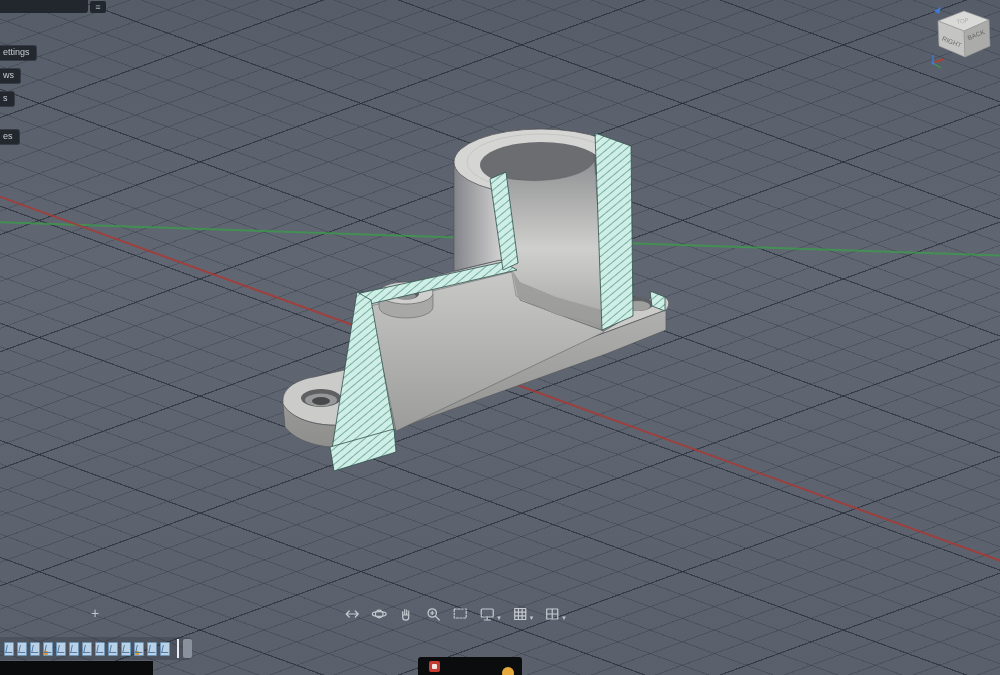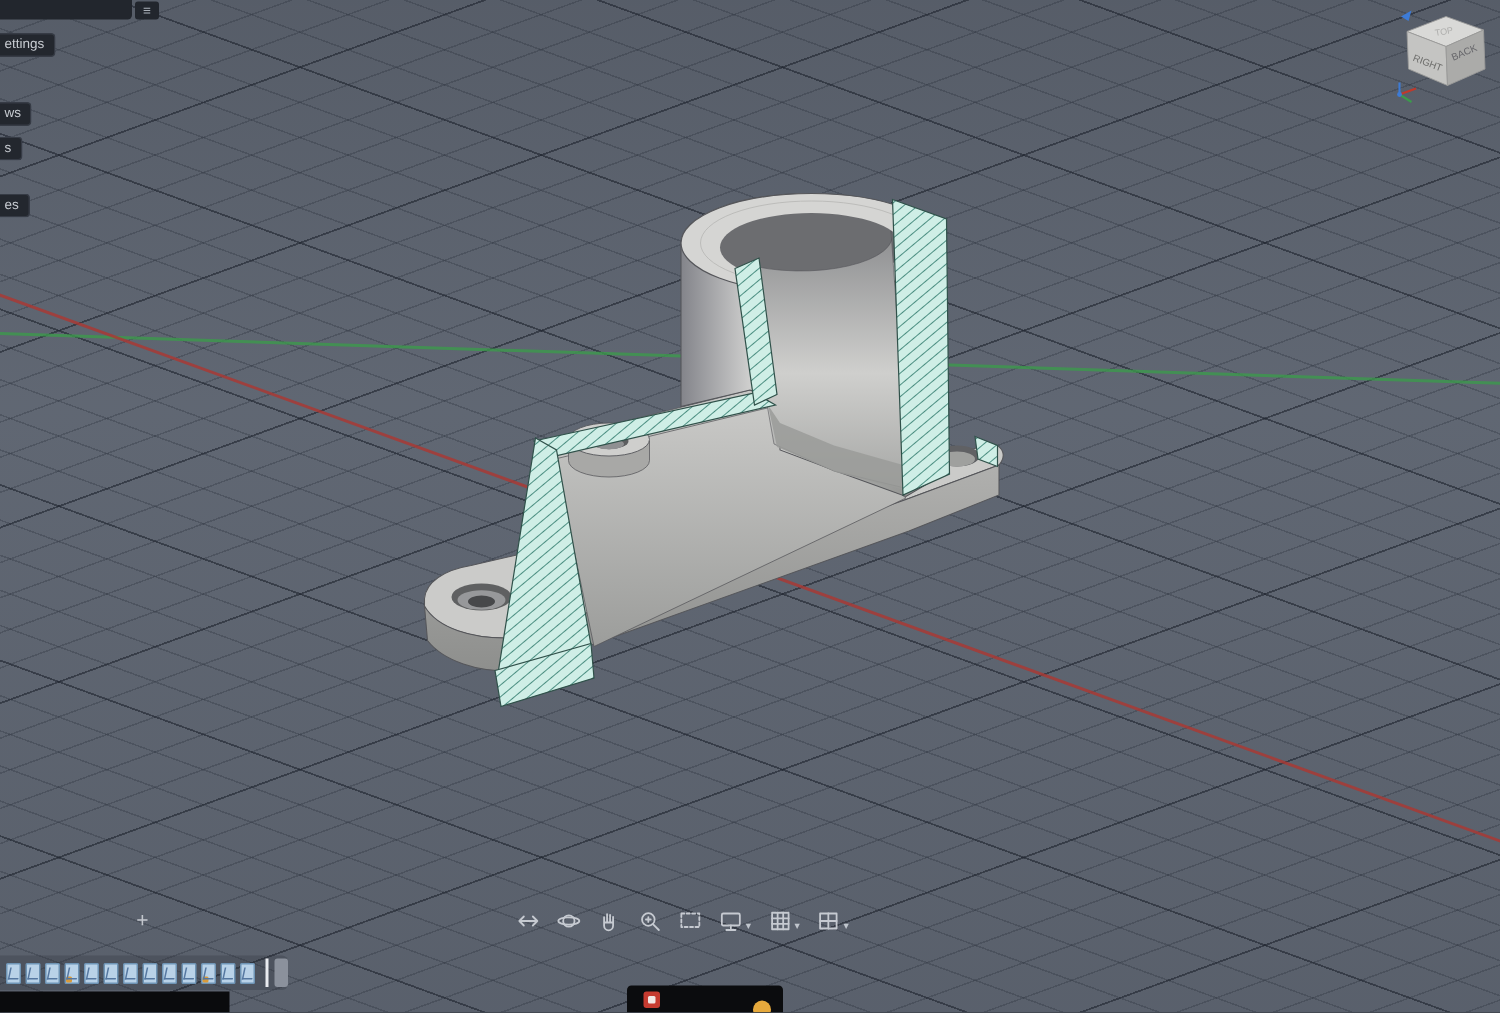--- a/index.html
+++ b/index.html
@@ -25,21 +25,21 @@
   .axis-green{left:-10px;top:221px;width:1150px;background:#3c9a4c;opacity:.8;transform:rotate(1.9deg);}
   
   .model-svg{position:absolute;inset:0;}
   
   .chip{
     position:absolute;left:0;background:#23272e;color:#c8ccd2;
     font-size:9px;line-height:11px;padding:1px 6px 2px 3px;
     border:1px solid #363b45;border-left:none;border-radius:0 3px 3px 0;
     white-space:nowrap;
   }
-  .chip1{top:22px}.chip2{top:68px}.chip3{top:91px}.chip4{top:129px}
+  .chip1{top:45px}.chip2{top:68px}.chip3{top:91px}.chip4{top:129px}
   
   .topbar{position:absolute;left:0;top:0;width:88px;height:13px;background:#22262d;border-radius:0 0 3px 0;}
   .menu-nub{
     position:absolute;left:90px;top:1px;width:16px;height:12px;background:#22262d;
     border-radius:2px;color:#aab0b8;font-size:9px;line-height:12px;text-align:center;
   }
   
   .viewcube{position:absolute;left:926px;top:4px;width:72px;height:68px;}
   
   .plus-btn{

